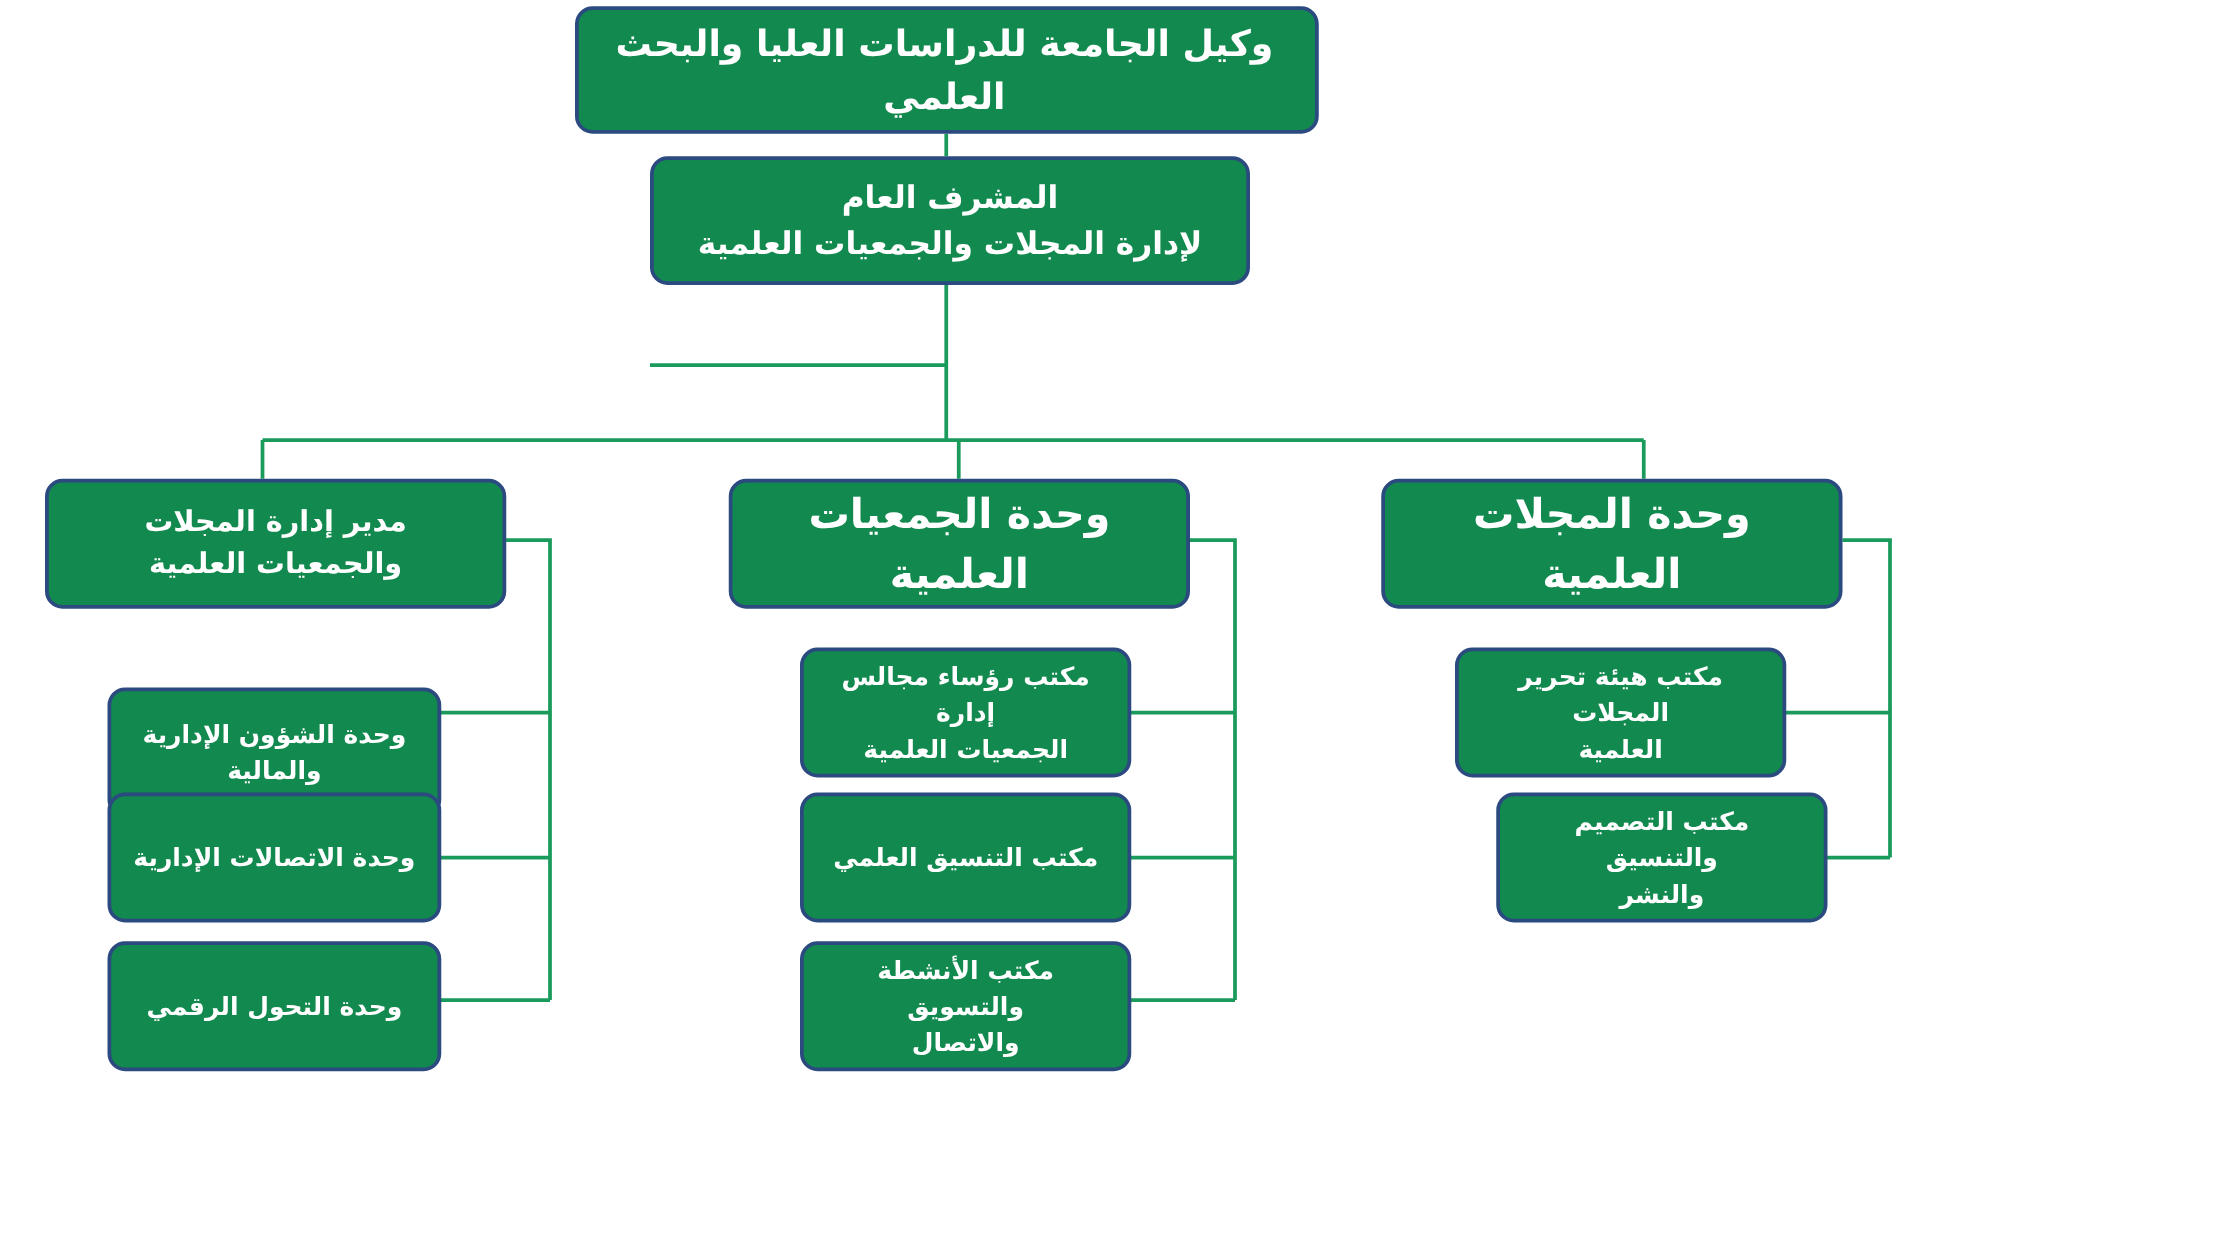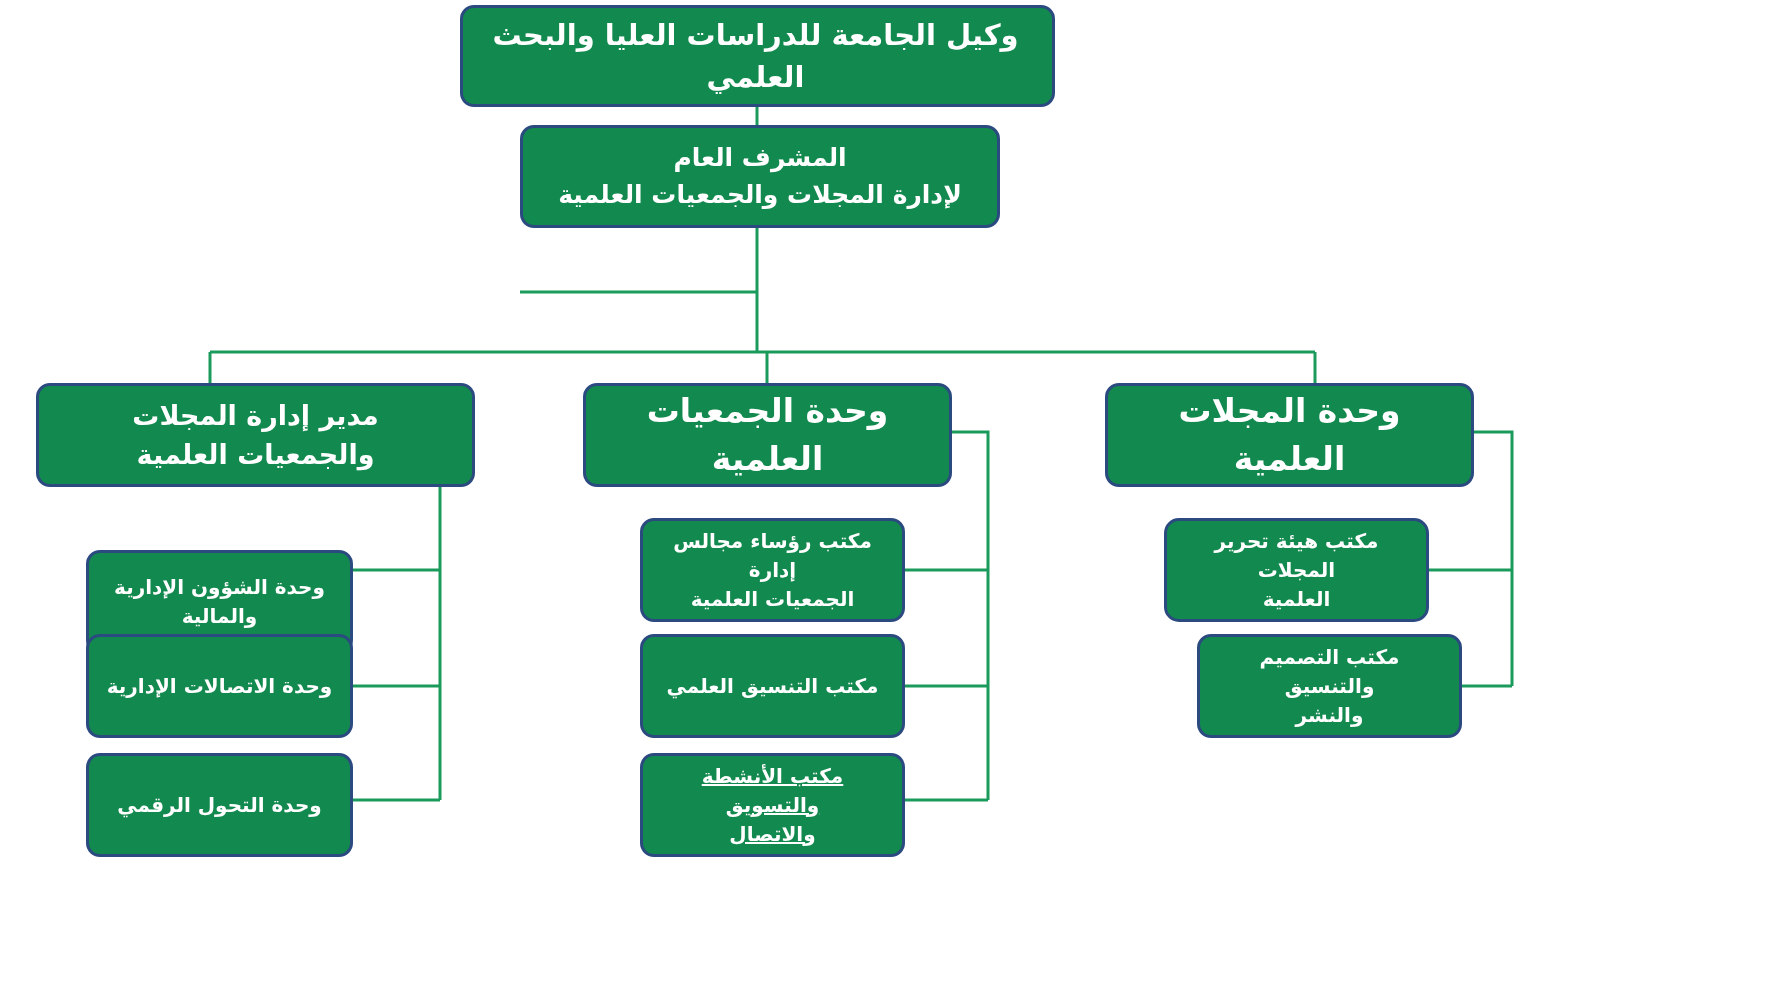--- a/index.html
+++ b/index.html
@@ -65,36 +65,36 @@
       <path d="M1428,686 L1512,686"></path>
     </g>
   </svg>
 
   <div class="node n-root" style="left:460px;top:5px;width:595px;height:102px;padding-left:10px;">وكيل الجامعة للدراسات العليا والبحث العلمي</div>
 
   <div class="node n-l2" style="left:520px;top:125px;width:480px;height:103px;">المشرف العام
 لإدارة المجلات والجمعيات العلمية</div>
 
 
-  <div class="node n-branch" style="left:36px;top:383px;width:439px;height:104px;font-size:27px;">مدير إدارة المجلات
+  <div class="node n-branch" style="left:36px;top:383px;width:369px;height:104px;font-size:23px;">مدير إدارة المجلات
 والجمعيات العلمية</div>
 
   <div class="node n-leaf" style="left:86px;top:518px;width:267px;height:104px;margin-top:32px;">وحدة الشؤون الإدارية
 والمالية</div>
   <div class="node n-leaf" style="left:86px;top:634px;width:267px;height:104px;">وحدة الاتصالات الإدارية</div>
   <div class="node n-leaf" style="left:86px;top:753px;width:267px;height:104px;">وحدة التحول الرقمي</div>
 
   <div class="node n-branch" style="left:583px;top:383px;width:369px;height:104px;">وحدة الجمعيات العلمية</div>
 
   <div class="node n-leaf" style="left:640px;top:518px;width:265px;height:104px;">مكتب رؤساء مجالس إدارة
 الجمعيات العلمية</div>
   <div class="node n-leaf" style="left:640px;top:634px;width:265px;height:104px;">مكتب التنسيق العلمي</div>
-  <div class="node n-leaf" style="left:640px;top:753px;width:265px;height:104px;text-decoration:underline;">مكتب الأنشطة والتسويق
+  <div class="node n-leaf" style="left:640px;top:753px;width:265px;height:104px;">مكتب الأنشطة والتسويق
 والاتصال</div>
 
   <div class="node n-branch" style="left:1105px;top:383px;width:369px;height:104px;">وحدة المجلات العلمية</div>
 
-  <div class="node n-leaf" style="left:1164px;top:518px;width:265px;height:104px;border-radius:15px;">مكتب هيئة تحرير المجلات
+  <div class="node n-leaf" style="left:1164px;top:518px;width:265px;height:104px;">مكتب هيئة تحرير المجلات
 العلمية</div>
   <div class="node n-leaf" style="left:1164px;top:634px;width:265px;height:104px;margin-left:33px;">مكتب التصميم والتنسيق
 والنشر</div>
 
 </div>
 
 </body></html>

